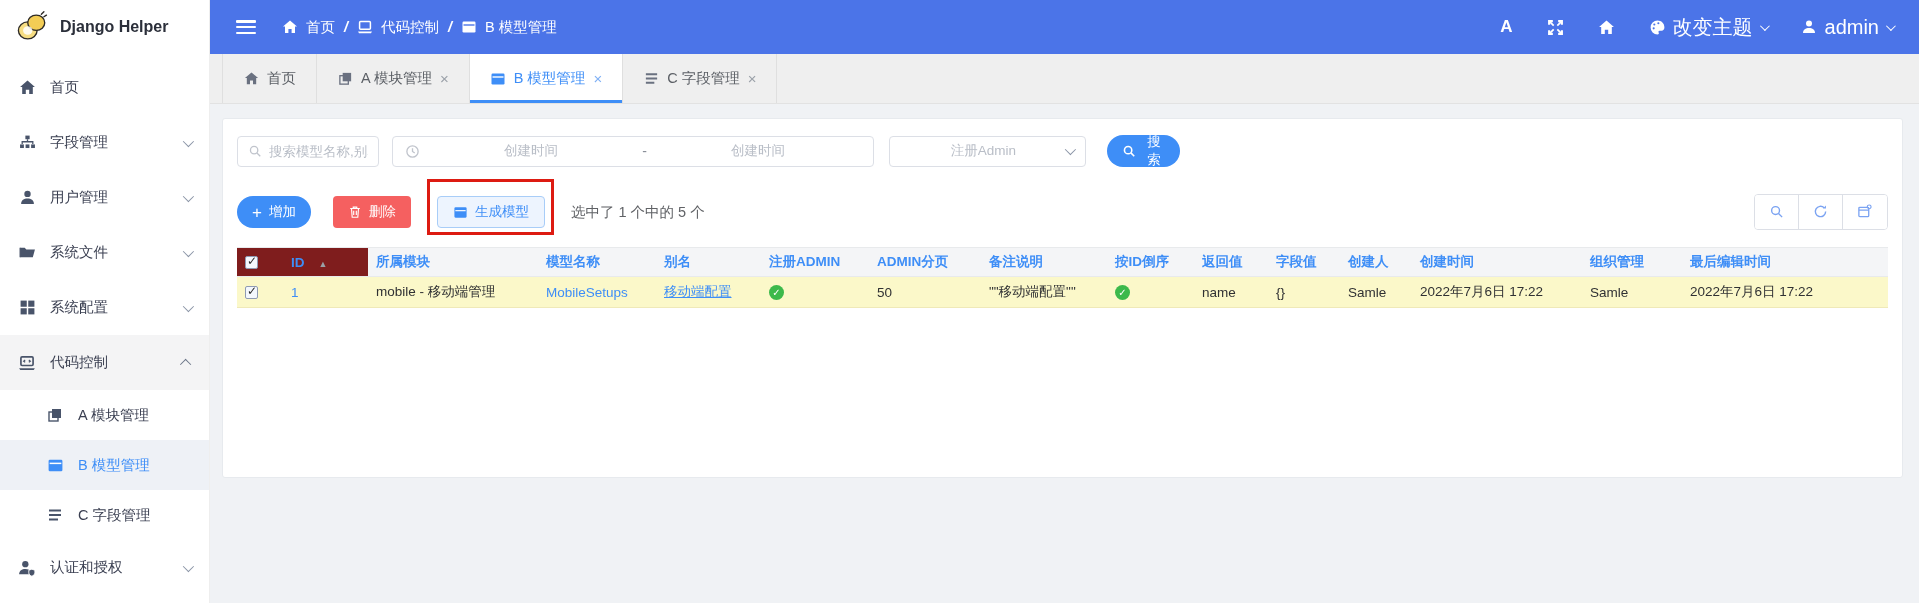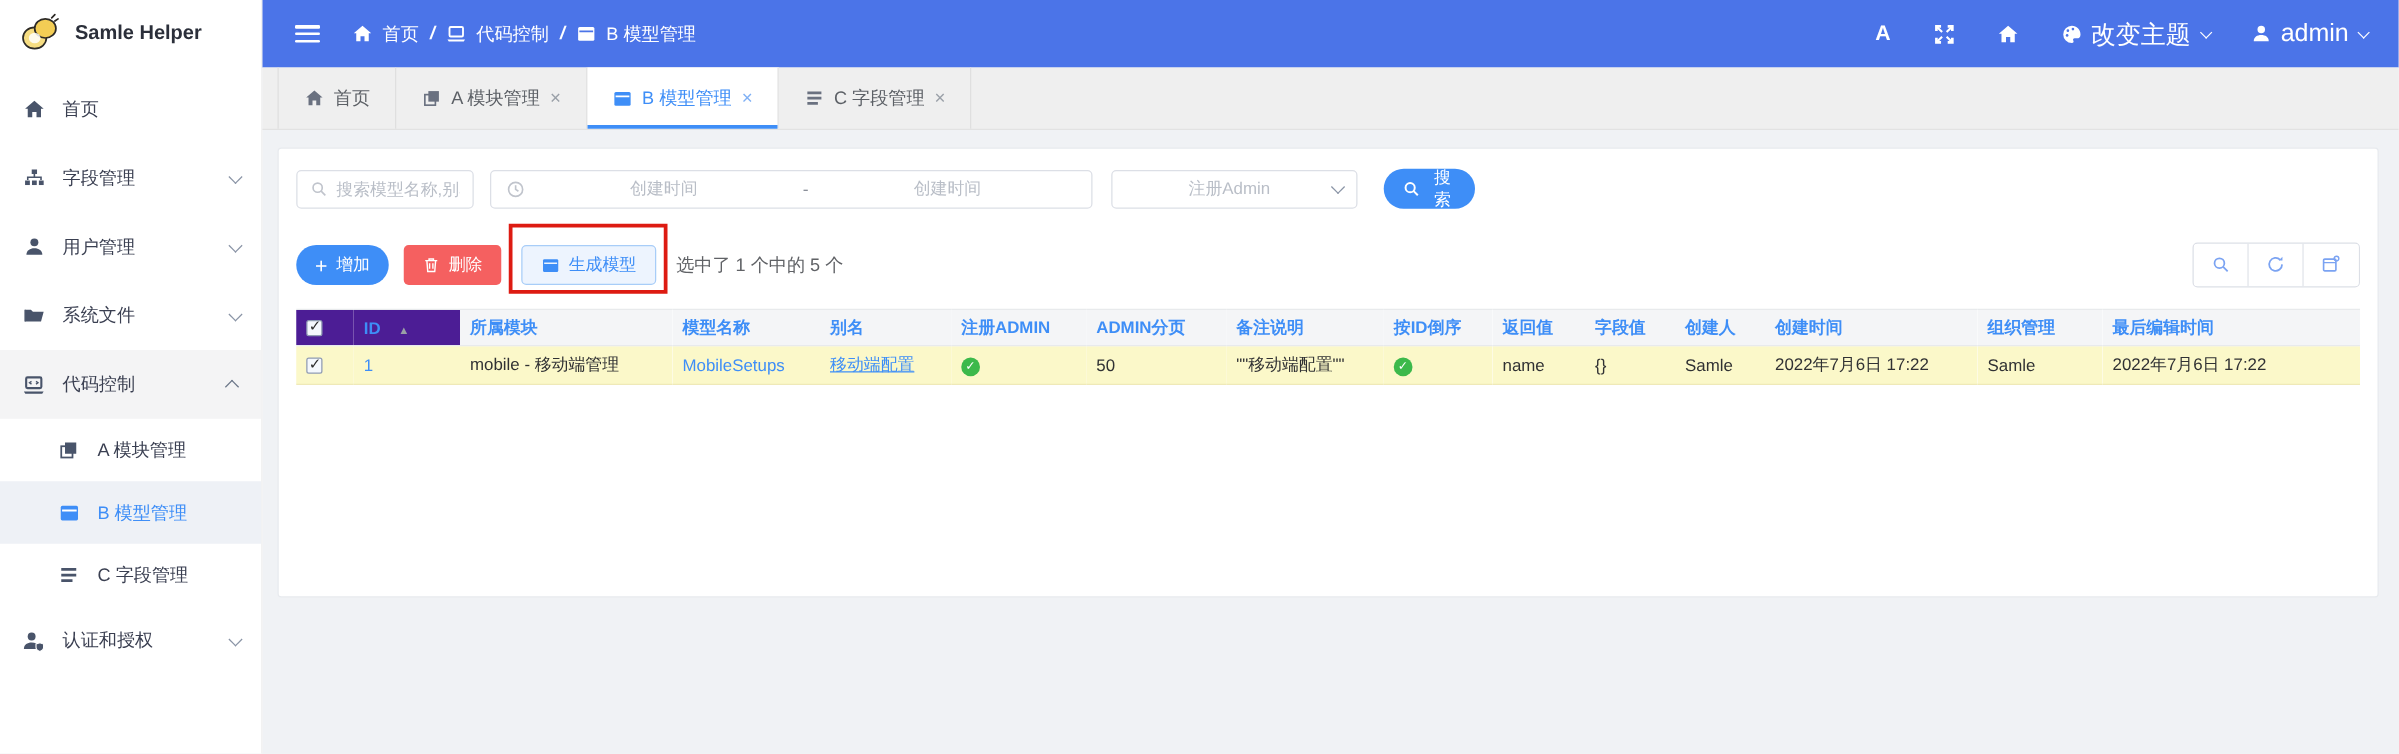--- a/index.html
+++ b/index.html
@@ -68,38 +68,38 @@
   .f-select { width:197px; padding:0 12px; margin-left:2px; }
   .f-select .ph { flex:1; font-size:13.5px; text-align:center; color:#b9bec7; }
   .g-icon { width:15px; height:15px; color:#c0c4cc; display:inline-flex; }
   .btn { height:32px; border:none; border-radius:4px; display:inline-flex; align-items:center; gap:7px; padding:0 15px; font-size:13.5px; cursor:pointer; font-family:inherit; }
   .btn-primary { background:#3e8ef7; color:#fff;border-radius:16px; }
   .btn-search { margin-left:8px; width:73px; justify-content:center; }
   .btn-danger { background:#f56060; color:#fff; }
   .btn-plain { background:#edf4fe; color:#3e8ef7; border:1px solid #a8cdf8; }
 
   
-  .toolbar-row { display:flex; align-items:center; margin-top:27px; gap:12px; }
+  .toolbar-row { display:flex; align-items:center; margin-top:27px; gap:22px; }
   .gen-wrap { position:relative; display:inline-block; margin:0 4px; }
   .red-box { position:absolute; left:-10px; right:-9px; top:-17px; bottom:-7px; border:3px solid #dd1b12; pointer-events:none; }
   .sel-text { color:#606266; font-size:14.5px; }
   .icon-group { margin-left:auto; display:flex; border:1px solid #dcdfe6; border-radius:4px; overflow:hidden; }
   .icon-btn { width:44px; height:34px; display:flex; align-items:center; justify-content:center; background:#fff; border:none; border-right:1px solid #dcdfe6; cursor:pointer; color:#7ba3f2; }
   .icon-btn:last-child { border-right:none; }
   .b-icon { width:16px; height:16px; display:inline-flex; }
   .plus::before { content:"+"; font-size:17px; line-height:1; }
   .trash-i { width:14px; height:14px; display:inline-flex; }
 
   
   table { border-collapse:collapse; width:100%; margin-top:17px; table-layout:fixed; }
   th, td { font-size:13.5px; text-align:left; padding:0 8px; overflow:hidden; white-space:nowrap; }
   thead tr { height:29px; }
   tbody tr { height:31px; background:#fbf8c9; }
   th { color:#3e8ef7; font-weight:bold; background:#f4f5f7; border-top:1px solid #e8eaec; border-bottom:1px solid #e8eaec; cursor:pointer; }
-  th.cbx-col, th.id-col { background:#4c1d95; }
+  th.cbx-col, th.id-col { background:#7f1d1d; }
   td { border-bottom:1px solid #efe9b8; color:#303133; }
   .sort-caret { color:#9aa0a6; font-size:9px; margin-left:14px; }
   .cbx { width:13px; height:13px; border:1px solid #8f9bb3; border-radius:2px; background:#f4f8fd; position:relative; display:inline-block; vertical-align:middle; cursor:pointer; }
   .cbx::after { content:"\2713"; position:absolute; left:1px; top:-3px; font-size:12px; font-weight:bold; color:#2b2b2b; }
   .link { color:#3e8ef7; cursor:pointer; }
   .link.u { text-decoration:underline; }
   .ok-badge { width:15px; height:15px; border-radius:50%; background:#3cb94b; color:#fff; display:inline-flex; align-items:center; justify-content:center; font-size:10px; cursor:default; }
   .ok-badge::after { content:"\2713"; }
 </style>
 </head>
@@ -110,21 +110,21 @@
   <aside class="sidebar">
     <div class="logo-row">
       <span style="display:inline-flex;">
         <svg width="36" height="34" viewBox="0 0 40 40">
           <ellipse cx="15" cy="24" rx="11" ry="10" fill="#f6dd82" stroke="#2d2a26" stroke-width="1.6"></ellipse>
           <ellipse cx="25" cy="15" rx="10" ry="9" fill="#f3cd55" stroke="#2d2a26" stroke-width="1.6"></ellipse>
           <ellipse cx="15" cy="24" rx="5.5" ry="5" fill="#fff" opacity="0.85"></ellipse>
           <path d="M31 5l3-3M34 8l3-2" stroke="#2d2a26" stroke-width="1.6" fill="none" stroke-linecap="round"></path>
         </svg>
       </span>
-      <span class="logo-title">Samle Helper</span>
+      <span class="logo-title">Django Helper</span>
     </div>
 
     <nav class="menu">
       <div class="menu-item">
         <span class="s-icon">
           <svg viewBox="0 0 16 16" width="17" height="17">
               <path d="M8 1.5L15 7.5h-2V14h-3.4v-4H6.4v4H3V7.5H1z" fill="currentColor"></path>
             </svg>
         </span>
         <span class="mi-label">首页</span>
@@ -162,20 +162,33 @@
           <svg viewBox="0 0 16 16" width="17" height="17">
               <path d="M1 3.5h4.4l1.5 1.6H15l-2 7.4H1z" fill="currentColor"></path>
               <path d="M1 3.5v9" stroke="currentColor"></path>
             </svg>
         </span>
         <span class="mi-label">系统文件</span>
         <span class="spacer"></span>
           <span class="chev down"></span>
       </div>
 
+      <div class="menu-item">
+        <span class="s-icon">
+          <svg viewBox="0 0 16 16" width="17" height="17">
+              <rect x="1.5" y="1.5" width="5.8" height="5.8" fill="currentColor"></rect>
+              <rect x="8.7" y="1.5" width="5.8" height="5.8" fill="currentColor"></rect>
+              <rect x="1.5" y="8.7" width="5.8" height="5.8" fill="currentColor"></rect>
+              <rect x="8.7" y="8.7" width="5.8" height="5.8" fill="currentColor"></rect>
+            </svg>
+        </span>
+        <span class="mi-label">系统配置</span>
+        <span class="spacer"></span>
+          <span class="chev down"></span>
+      </div>
 
       <div class="menu-item open">
         <span class="s-icon">
           <svg viewBox="0 0 16 16" width="18" height="18">
               <rect x="2.6" y="2.6" width="10.8" height="7.6" rx="1" fill="none" stroke="currentColor" stroke-width="1.5"></rect>
               <path d="M6.4 5.4L5 6.4l1.4 1M9.6 5.4L11 6.4l-1.4 1" stroke="currentColor" stroke-width="1" fill="none"></path>
               <path d="M1 12.6h14l-1 1.6H2z" fill="currentColor"></path>
             </svg>
         </span>
         <span class="mi-label">代码控制</span>

